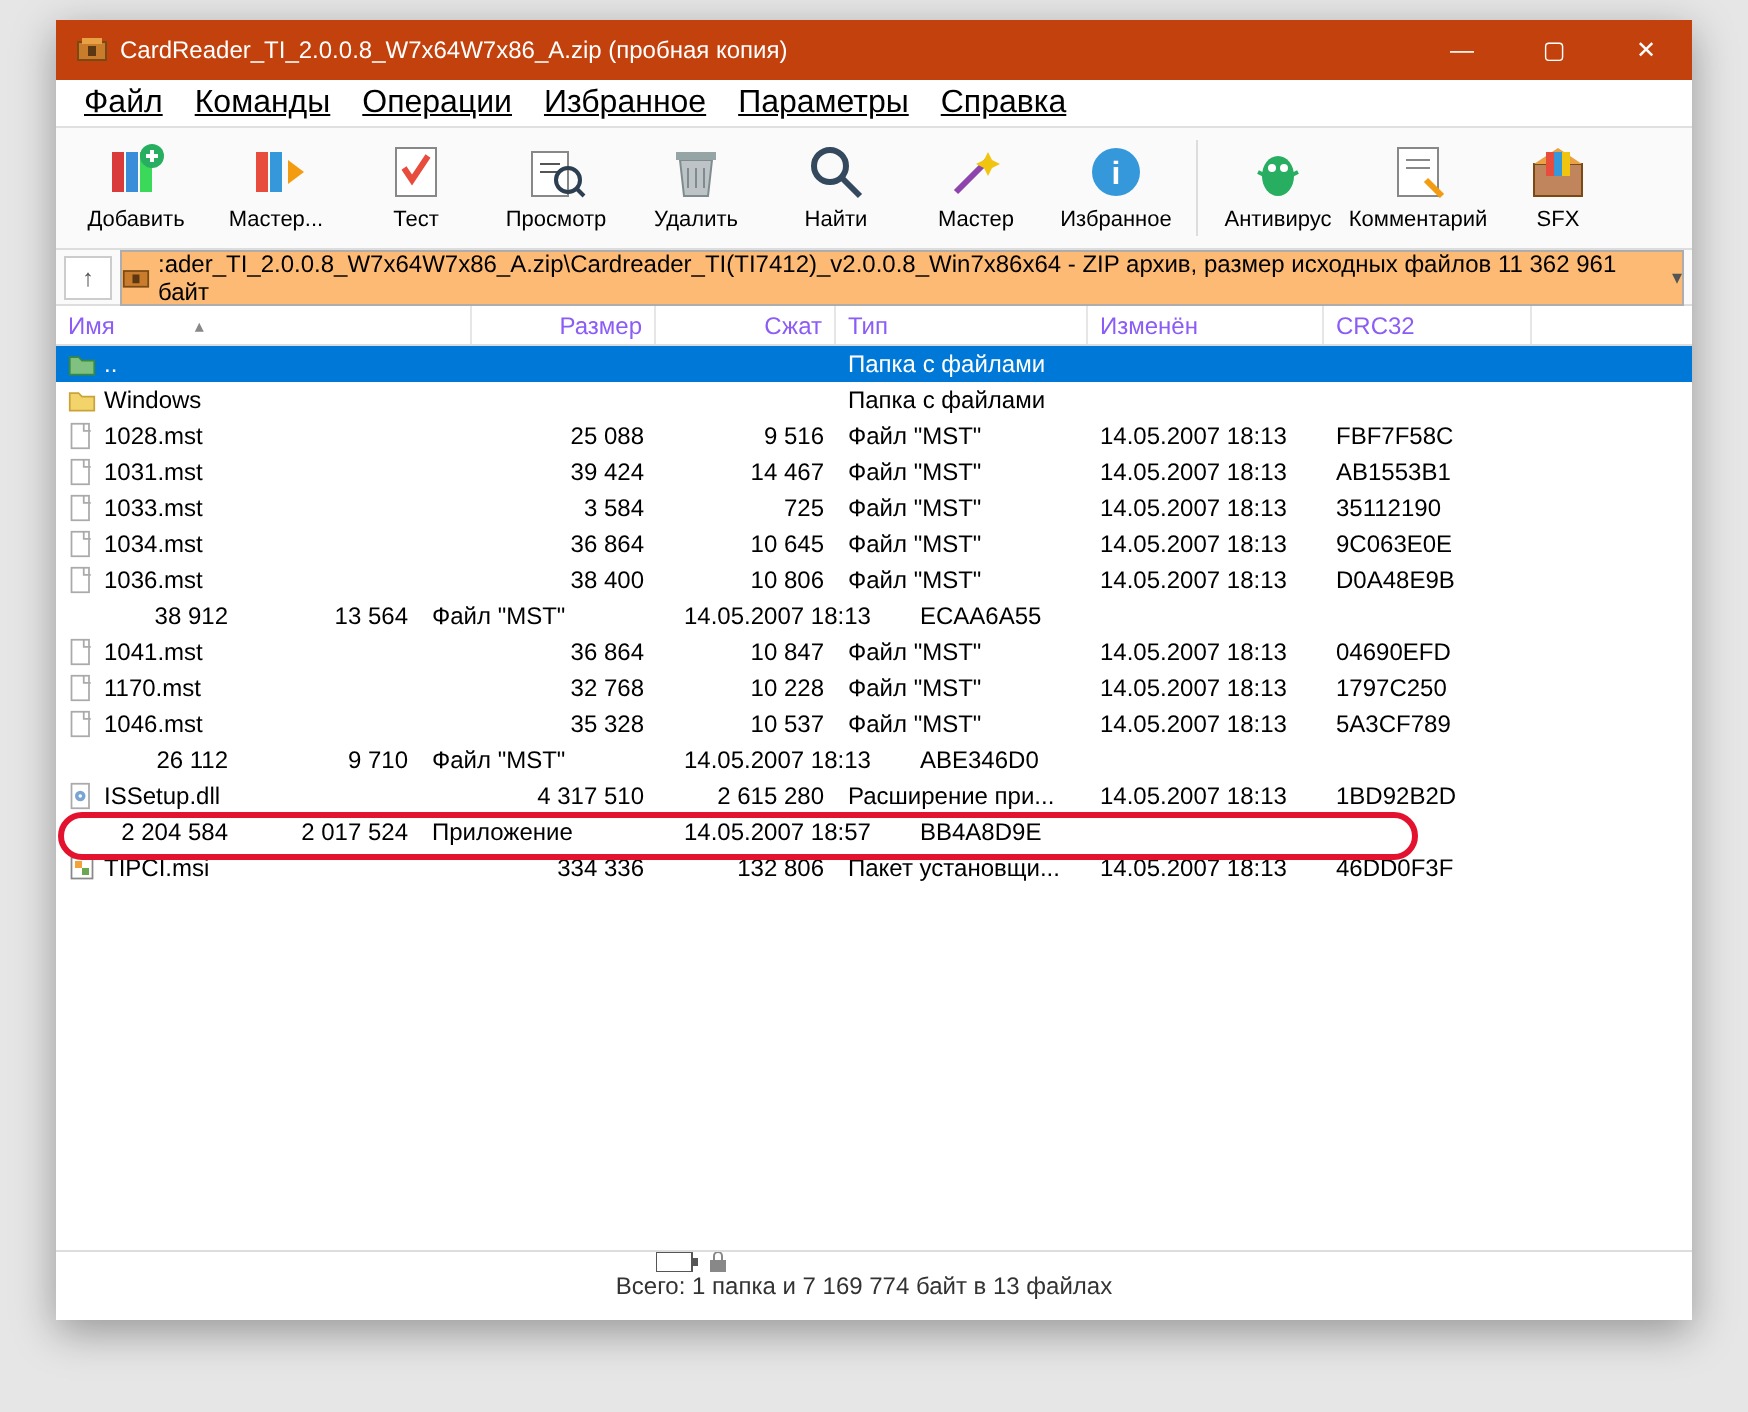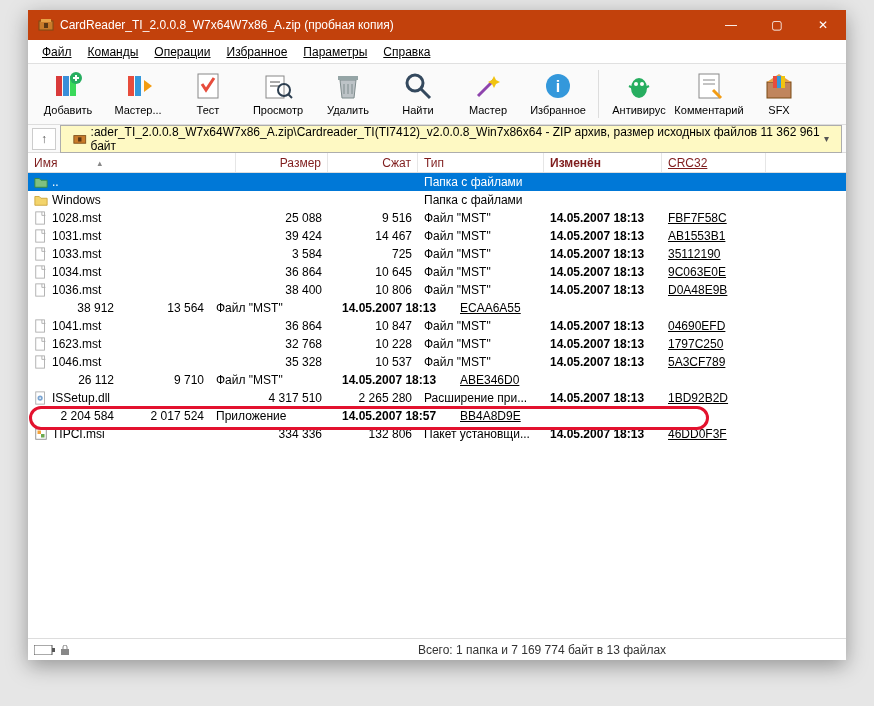--- a/index.html
+++ b/index.html
@@ -3,50 +3,50 @@
 <meta charset="utf-8">
 <style>
 * { box-sizing: border-box; margin: 0; padding: 0; font-family: "Segoe UI", Tahoma, sans-serif; }
 body { background: #e6e6e6; width: 874px; height: 706px; overflow: hidden; }
 .window { position: absolute; left: 28px; top: 10px; width: 818px; height: 650px; background: #fff; box-shadow: 0 6px 20px rgba(0,0,0,0.35); display: flex; flex-direction: column; }
 .titlebar { height: 30px; background: #c2410c; color: #fff; display: flex; align-items: center; font-size: 12px; }
 .titlebar .ticon { width: 16px; height: 16px; margin: 0 6px 0 10px; }
 .titlebar .title { flex: 1; }
 .titlebar .winctrl { display: flex; }
 .titlebar .winbtn { width: 46px; height: 30px; display: flex; align-items: center; justify-content: center; color: #fff; font-size: 12px; }
-.menubar { height: 24px; background: #fff; display: flex; align-items: center; padding: 0 6px; font-size: 12px; border-bottom: 1px solid #e0e0e0; }
+.menubar { height: 24px; background: #fff; display: flex; align-items: center; padding: 0 6px; font-size: 16px; border-bottom: 1px solid #e0e0e0; }
 .menubar .mitem { padding: 2px 8px; cursor: default; }
 .menubar .mitem u { text-decoration: underline; }
 .toolbar { display: flex; align-items: flex-start; padding: 4px 6px; background: #fafafa; border-bottom: 1px solid #ddd; gap: 2px; }
 .tbtn { display: flex; flex-direction: column; align-items: center; width: 68px; padding: 2px 0; font-size: 11px; cursor: default; }
 .tbtn .ticon2 { width: 32px; height: 32px; margin-bottom: 2px; }
 .tsep { width: 1px; height: 48px; background: #ddd; margin: 2px 4px; }
 .pathbar { display: flex; align-items: center; height: 28px; padding: 2px 4px; background: #fafafa; border-bottom: 1px solid #ddd; }
 .pathbar .upbtn { width: 24px; height: 22px; border: 1px solid #ccc; background: #fff; margin-right: 4px; display: flex; align-items: center; justify-content: center; font-size: 12px; color: #555; }
-.pathbar .pathfield { flex: 1; height: 28px; border: 1px solid #adadad; background: #fef9c3; font-size: 12px; padding: 0 12px; display: flex; align-items: center; }
+.pathbar .pathfield { flex: 1; height: 28px; border: 1px solid #adadad; background: #fdba74; font-size: 12px; padding: 0 0; display: flex; align-items: center; }
 .pathbar .pathfield .dd { margin-left: auto; color: #555; font-size: 10px; }
 .filelist { flex: 1; overflow: hidden; position: relative; background: #fff; }
-.hdr { display: flex; height: 20px; border-bottom: 1px solid #ddd; font-size: 12px; color: #7f1d1d; background: #fff; }
+.hdr { display: flex; height: 20px; border-bottom: 1px solid #ddd; font-size: 12px; color: #8b5cf6; background: #fff; }
 .hdr .col { padding: 2px 6px; border-right: 1px solid #e6e6e6; display: flex; align-items: center; }
 .hdr .col.num { justify-content: flex-end; }
 .col-name { width: 208px; }
 .col-size { width: 92px; }
 .col-packed { width: 90px; }
 .col-type { width: 126px; }
-.col-mod { width: 118px; font-weight: bold; }
-.col-crc { width: 104px; text-decoration: underline; }
+.col-mod { width: 118px; }
+.col-crc { width: 104px; }
 .hdr .col-name::after { content: "▴"; font-size: 9px; margin-left: 40px; color: #888; }
 .rows { font-size: 12px; }
 .row { display: flex; height: 18px; align-items: center; }
 .row.selected { background: #0078d7; color: #fff; }
 .row .cell { padding: 0 6px; overflow: hidden; white-space: nowrap; text-overflow: ellipsis; display: flex; align-items: center; }
 .row .cell.num { justify-content: flex-end; }
 .row .fi { width: 14px; height: 14px; margin-right: 4px; flex: none; }
 .highlight-ring { position: absolute; border: 3px solid #e3122e; border-radius: 18px; pointer-events: none; }
-.statusbar { height: 22px; border-top: 1px solid #ddd; display: flex; align-items: center; font-size: 12px; color: #333; padding-right:10px; }
+.statusbar { height: 35px; border-top: 1px solid #ddd; display: flex; align-items: center; font-size: 12px; color: #333; padding-right:10px;flex-direction:column; }
 .statusbar .sb-left { width: 220px; padding-left: 6px; display:flex; align-items:center; gap:4px; }
 .statusbar .sb-mid { flex: 1; text-align: center; }
 svg { display: block; }
 </style>
 </head>
 <body>
 
 <div class="window">
   <div class="titlebar">
     <svg class="ticon" viewBox="0 0 16 16">
@@ -308,21 +308,21 @@
           <div class="cell col-type">Файл "MST"</div>
           <div class="cell col-mod">14.05.2007 18:13</div>
           <div class="cell col-crc">04690EFD</div>
         </div>
         <div class="row">
           <div class="cell col-name">
             <svg class="fi" viewBox="0 0 16 16">
               <rect x="2" y="1" width="10" height="14" fill="#fff" stroke="#aaa"></rect>
               <path d="M9 1v4h4" fill="none" stroke="#aaa"></path>
             </svg>
-            <span>1623.mst</span>
+            <span>1170.mst</span>
           </div>
           <div class="cell col-size num">32 768</div>
           <div class="cell col-packed num">10 228</div>
           <div class="cell col-type">Файл "MST"</div>
           <div class="cell col-mod">14.05.2007 18:13</div>
           <div class="cell col-crc">1797C250</div>
         </div>
         <div class="row">
           <div class="cell col-name">
             <svg class="fi" viewBox="0 0 16 16">
@@ -347,21 +347,21 @@
         <div class="row">
           <div class="cell col-name">
             <svg class="fi" viewBox="0 0 16 16">
               <rect x="2" y="1" width="10" height="14" fill="#fff" stroke="#aaa"></rect>
               <circle cx="7" cy="8" r="3" fill="#7aa5d2"></circle>
               <circle cx="7" cy="8" r="1" fill="#fff"></circle>
             </svg>
             <span>ISSetup.dll</span>
           </div>
           <div class="cell col-size num">4 317 510</div>
-          <div class="cell col-packed num">2 265 280</div>
+          <div class="cell col-packed num">2 615 280</div>
           <div class="cell col-type">Расширение при...</div>
           <div class="cell col-mod">14.05.2007 18:13</div>
           <div class="cell col-crc">1BD92B2D</div>
         </div>
         <div class="row">
           <div class="cell col-size num">2 204 584</div>
           <div class="cell col-packed num">2 017 524</div>
           <div class="cell col-type">Приложение</div>
           <div class="cell col-mod">14.05.2007 18:57</div>
           <div class="cell col-crc">BB4A8D9E</div>

